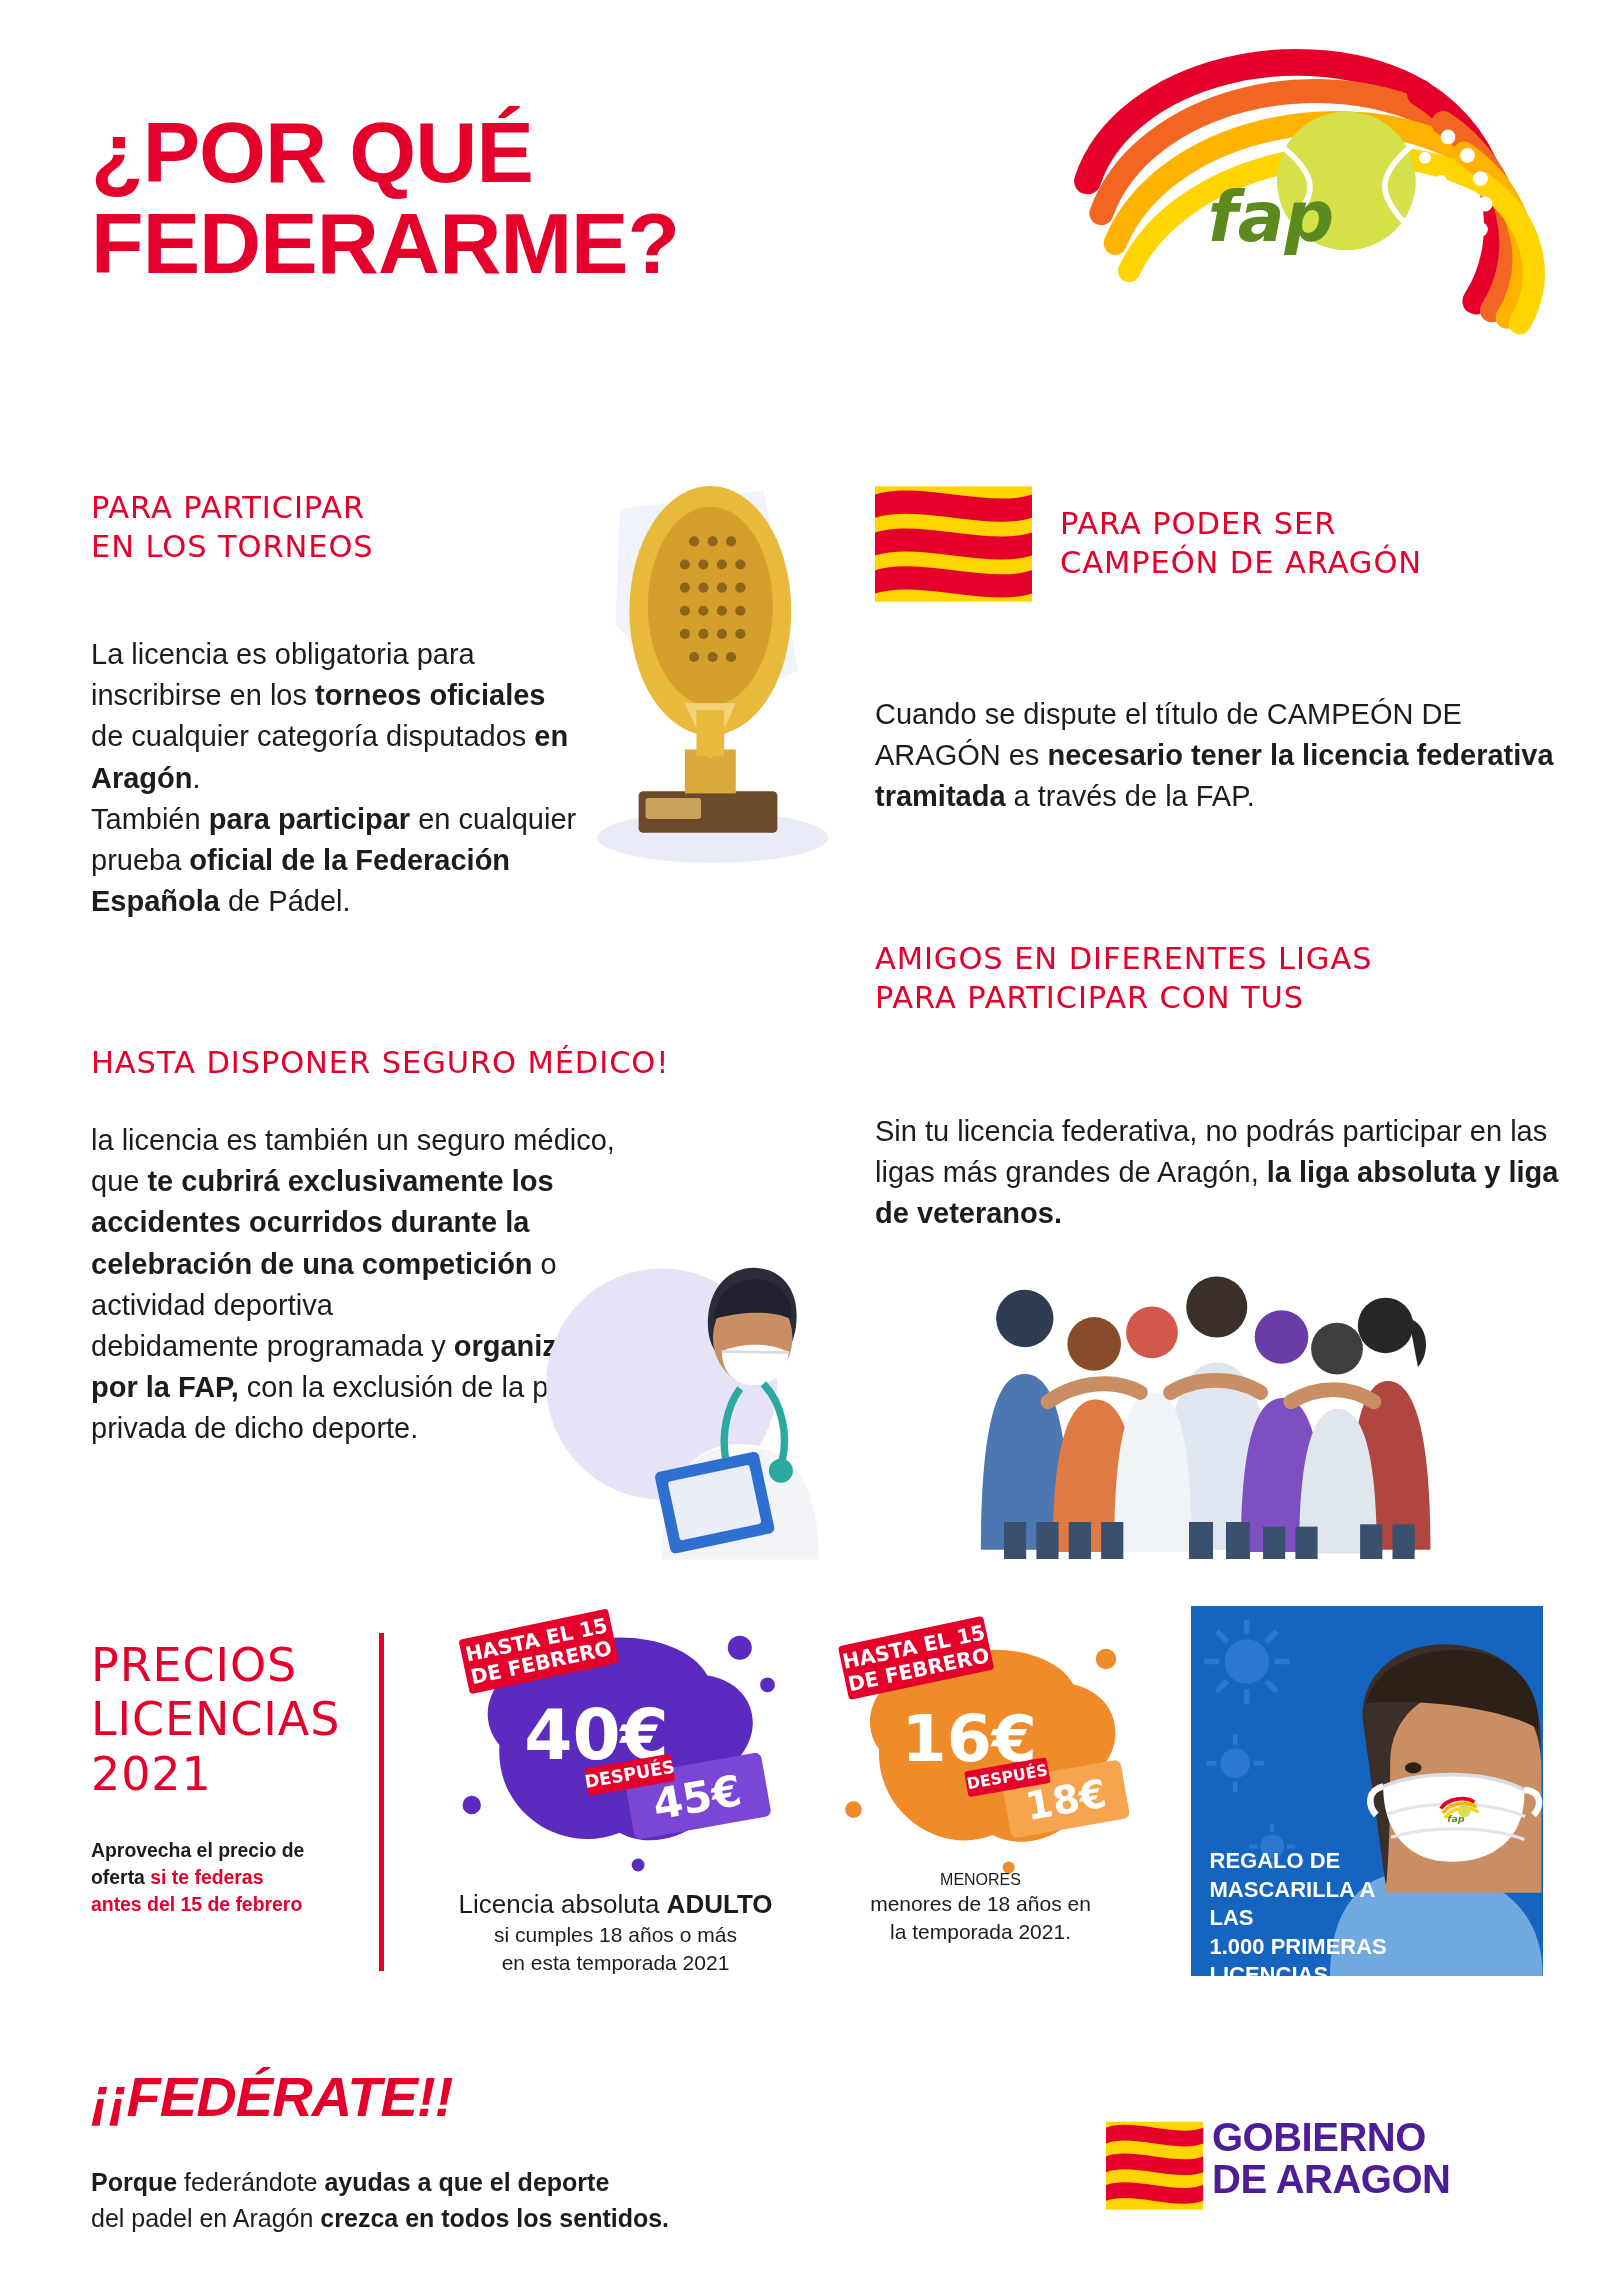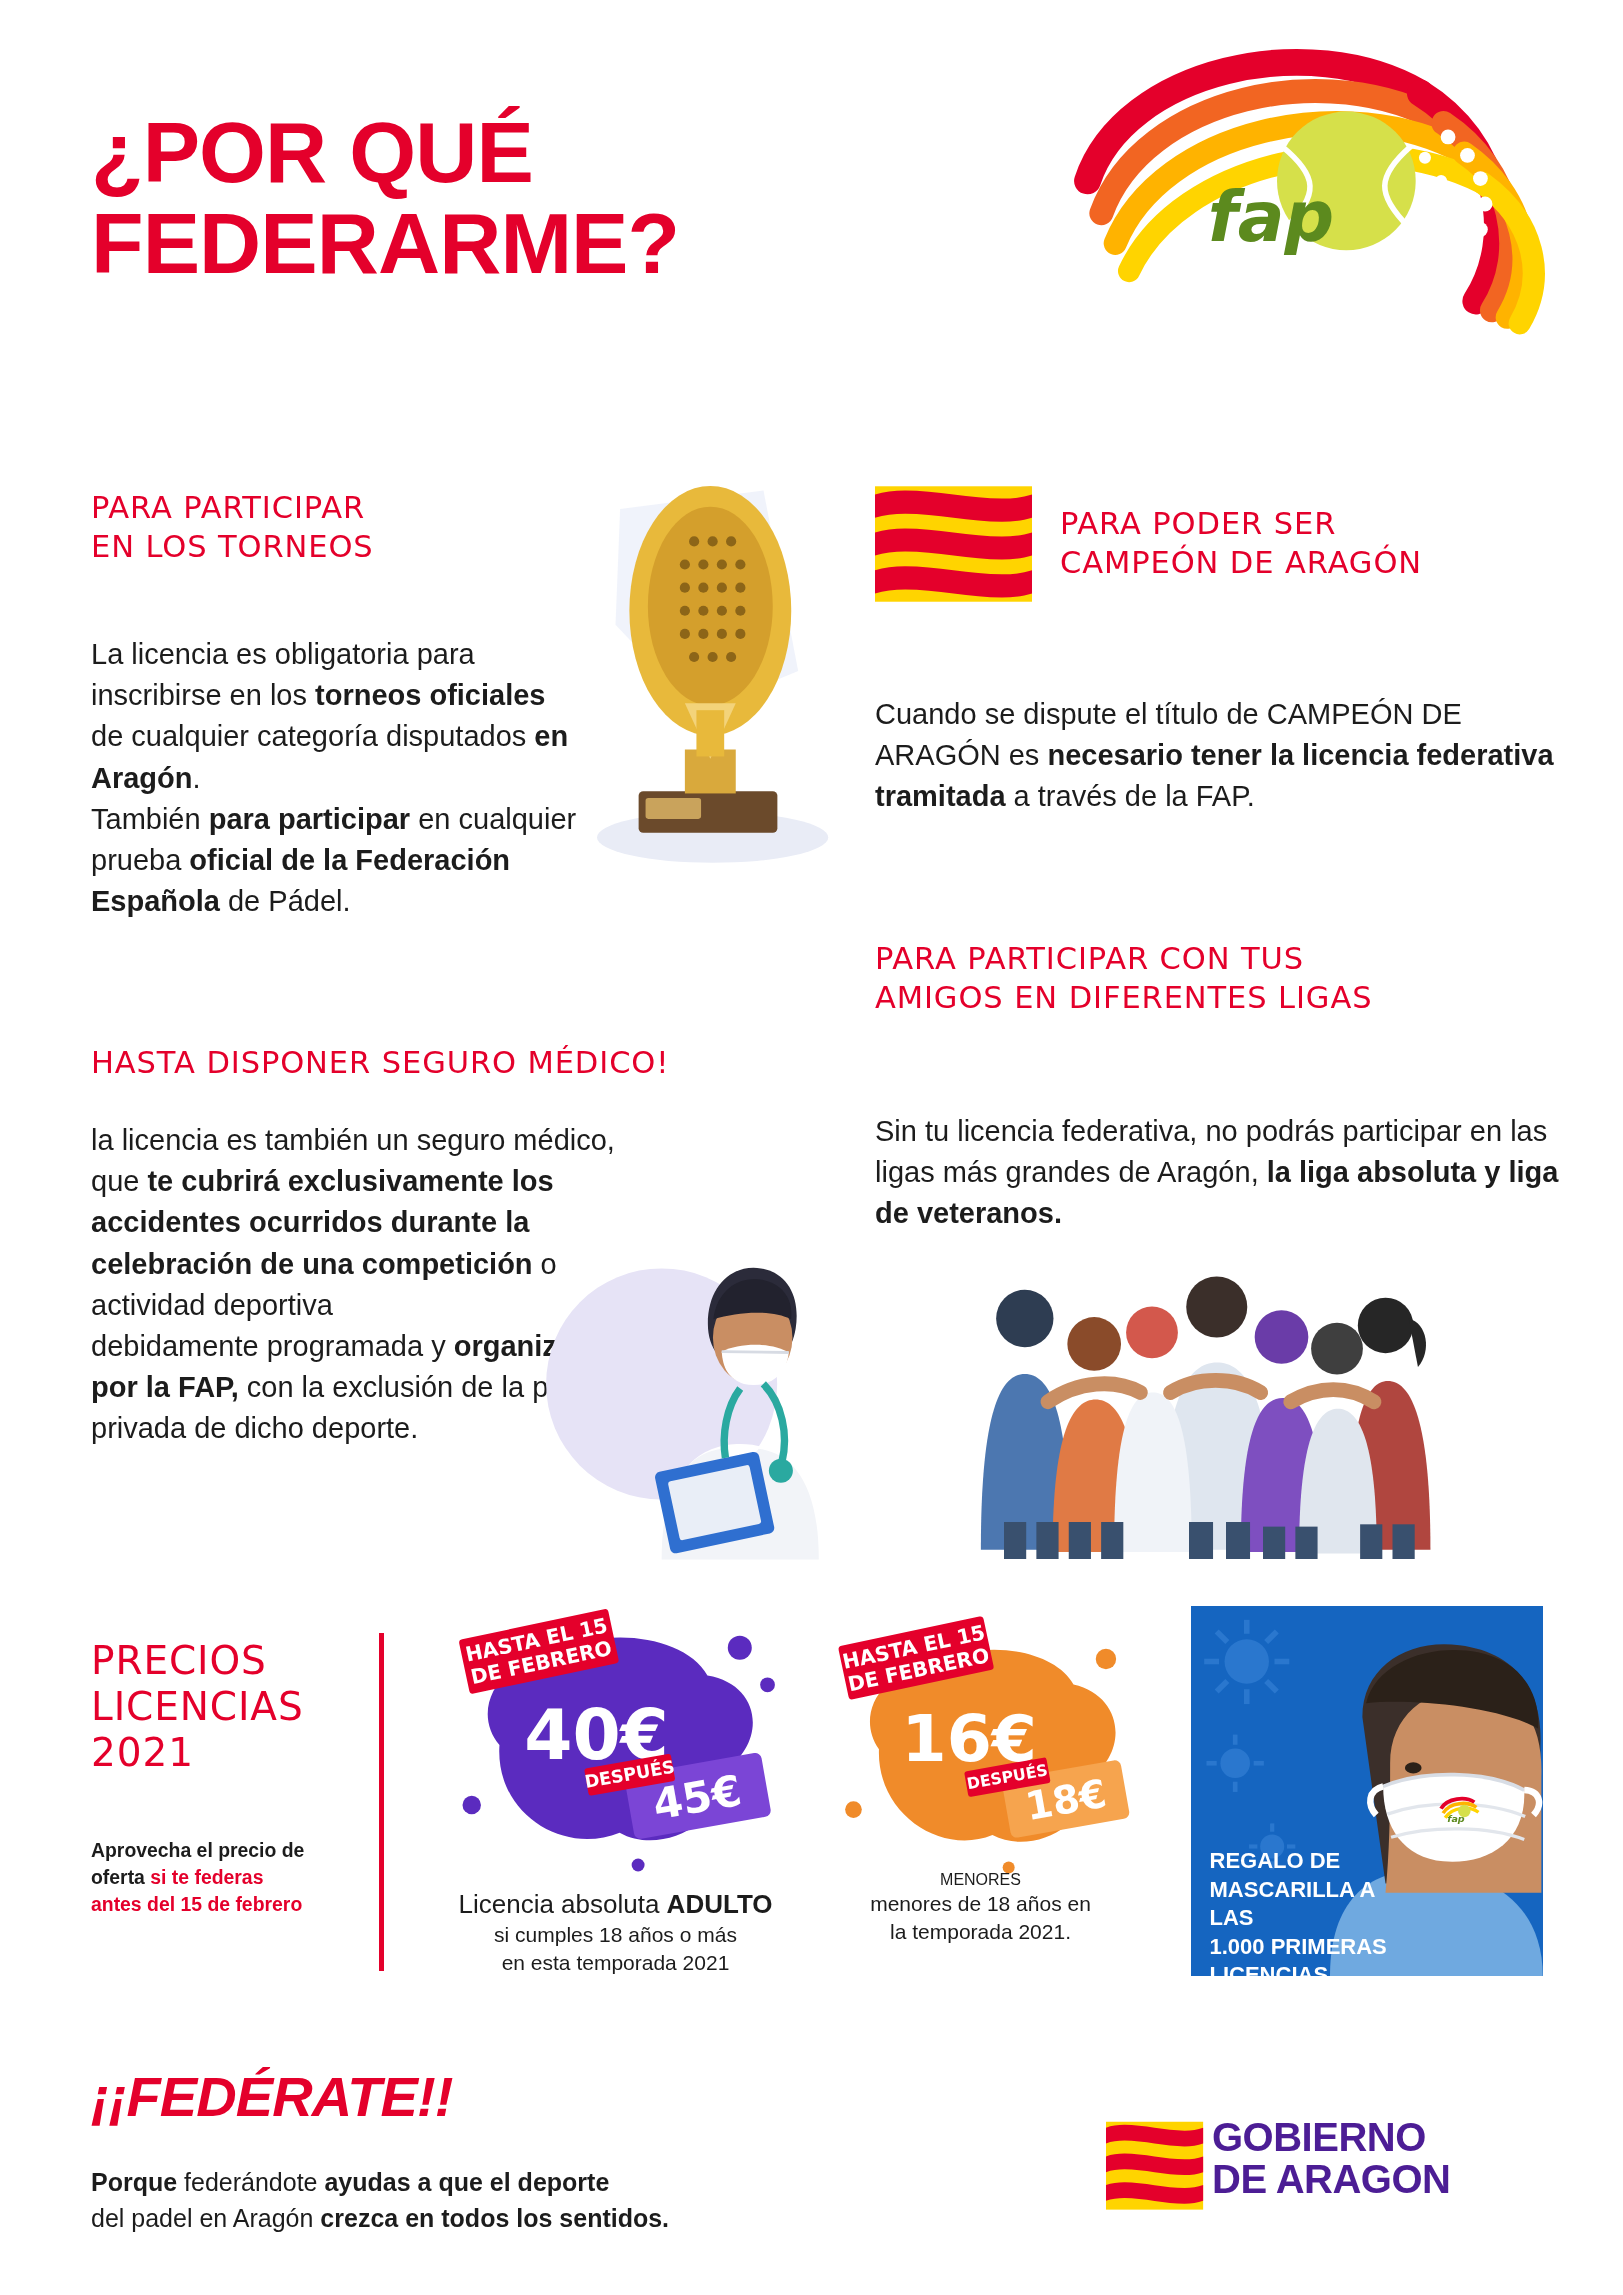--- a/index.html
+++ b/index.html
@@ -79,21 +79,21 @@
   
   .flag-aragon { position: absolute; left: 875px; top: 486px; width: 157px; height: 116px; }
   
   .doctor { position: absolute; left: 523px; top: 1185px; width: 342px; height: 384px; }
   
   .friends { position: absolute; left: 930px; top: 1263px; width: 555px; height: 296px; }
 
   
   .precios-title {
     position: absolute; left: 91px; top: 1638px; width: 324px;
-    color: #e4002b; font-size: 39px; line-height: 1.18; letter-spacing: 0.9px;
+    color: #e4002b; font-size: 46px; line-height: 1.18; letter-spacing: 0.9px;
     font-family: "DejaVu Sans", sans-serif;
   }
   .precios-sub {
     position: absolute; left: 91px; top: 1837px; width: 282px;
     font-size: 19.4px; line-height: 1.38; font-weight: 700; color: #1c1c1c;
   }
   .precios-sub .red { color: #e4002b; }
   .vrule {
     position: absolute; left: 379px; top: 1633px; width: 4.6px; height: 338px;
     background: #e4002b;
@@ -266,22 +266,22 @@
       <path d="M430 360 L575 362" stroke="#d7dbe3" stroke-width="6" fill="none"></path>
       <rect x="300" y="600" width="230" height="180" rx="12" fill="#2f6fd0" transform="rotate(-12 400 690)"></rect>
       <rect x="325" y="625" width="180" height="130" rx="6" fill="#e9eef7" transform="rotate(-12 400 690)"></rect>
       <path d="M520 430 C 560 470, 575 540, 560 600" stroke="#2aa9a0" stroke-width="16" fill="none"></path>
       <circle cx="558" cy="618" r="26" fill="#2aa9a0"></circle>
       <path d="M470 440 C 440 480, 430 540, 438 590" stroke="#2aa9a0" stroke-width="16" fill="none"></path>
     </svg>
   </div>
 
   <div class="blk-ligas-head sec-head">
+    <div>AMIGOS EN DIFERENTES LIGAS</div>
     <div>PARA PARTICIPAR CON TUS</div>
-    <div>AMIGOS EN DIFERENTES LIGAS</div>
   </div>
   <div class="blk-ligas-body body-txt">
     Sin tu licencia federativa, no podrás participar en las ligas más grandes de Aragón, <b>la liga absoluta y liga de veteranos.</b>
   </div>
 
   <div class="friends">
     <svg viewBox="0 0 1200 640" width="555" height="296" aria-hidden="true">
       <g>
 
         <circle cx="205" cy="120" r="62" fill="#2e3d52"></circle>

